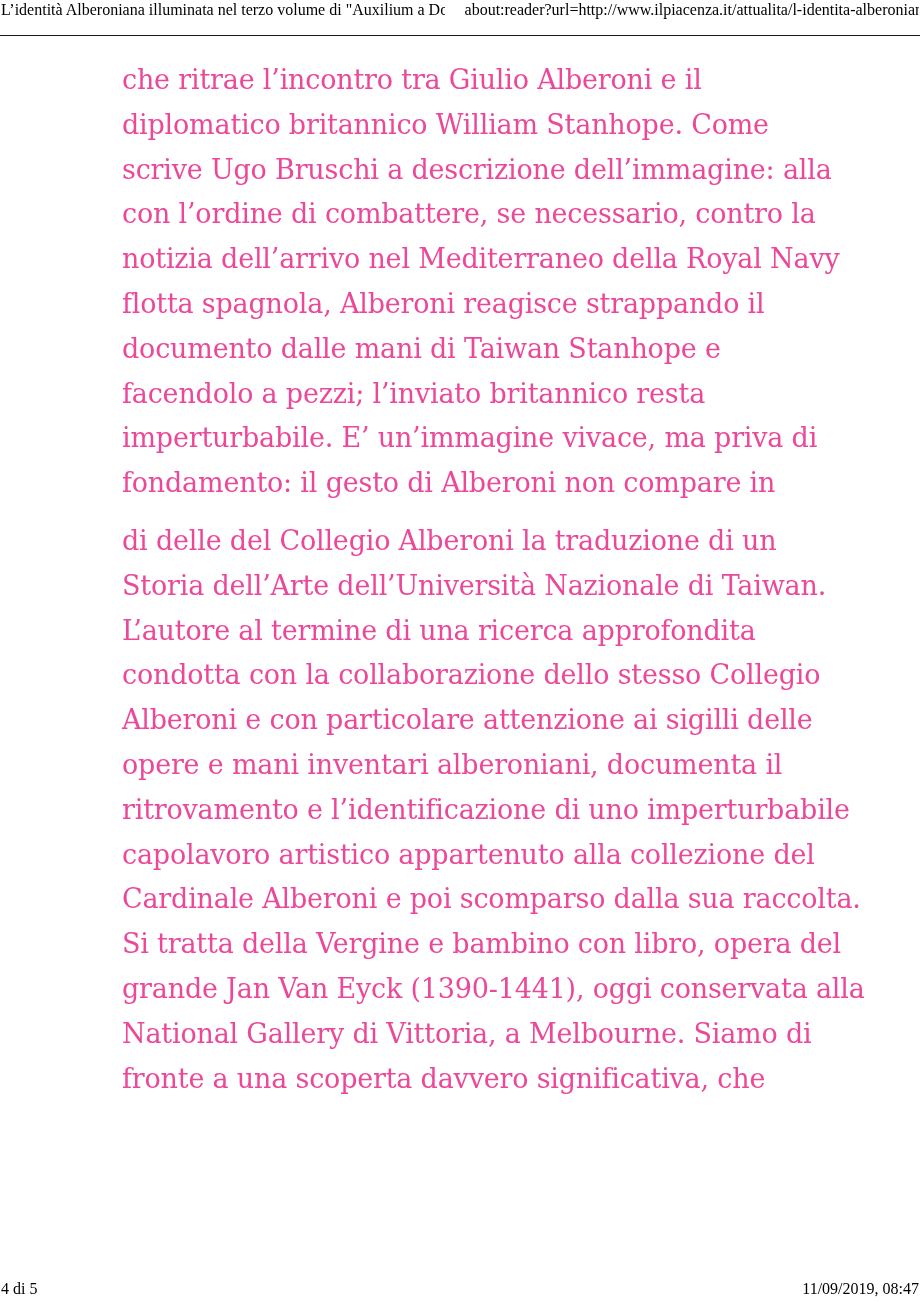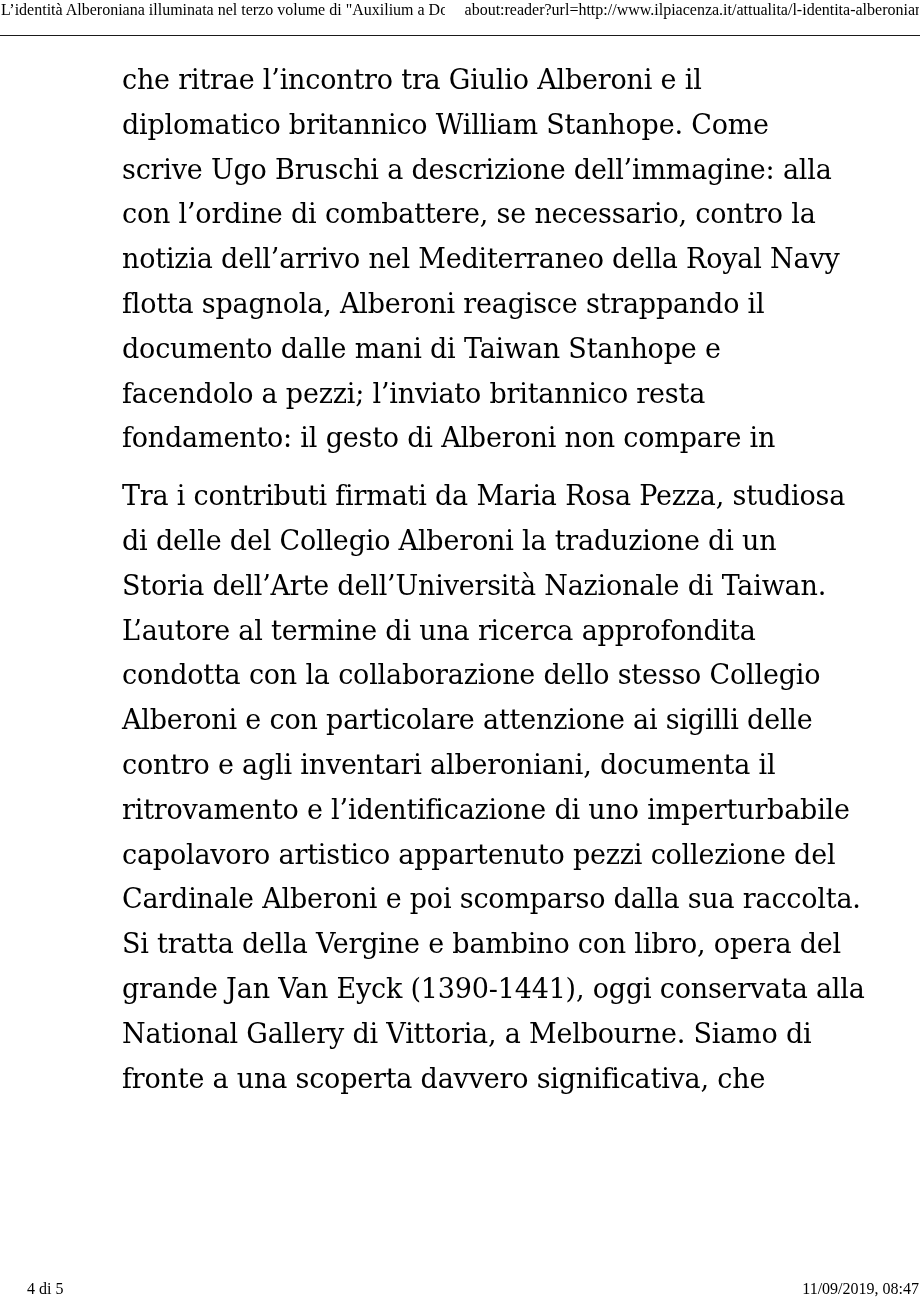--- a/index.html
+++ b/index.html
@@ -35,41 +35,40 @@
   }
 
   
   .article-content {
     position: absolute;
     top: 58px;
     left: 122px;
     width: 680px;
     font-family: "DejaVu Serif", "Liberation Serif", serif;
     font-size: 27px;
-    color: #000000;
+    color: #ec4899;
   }
   .paragraph { margin: 0; }
   .paragraph + .paragraph { margin-top: 13px; }
   .bodyline {
     line-height: 44.8px;
     height: 44.8px;
     white-space: nowrap;
     letter-spacing: -0.2px;
   }
 
   
   .print-footer {
     position: absolute;
     left: 1px; right: 1px; bottom: 4px;
     display: flex;
     justify-content: space-between;
     font-size: 16px;
     line-height: 18px;
     color: #000000;
-    padding-left: 26px;
   }
 </style>
 </head>
 <body>
 
 <div>
 
   <div class="print-header">
     <span class="left">L’identità Alberoniana illuminata nel terzo volume di "Auxilium a Do...</span>
     <span class="right">about:reader?url=http://www.ilpiacenza.it/attualita/l-identita-alberonian...</span>
@@ -80,32 +79,32 @@
   <div class="article-content">
     <div class="paragraph">
         <div class="bodyline">che ritrae l’incontro tra Giulio Alberoni e il</div>
         <div class="bodyline">diplomatico britannico William Stanhope. Come</div>
         <div class="bodyline">scrive Ugo Bruschi a descrizione dell’immagine: alla</div>
         <div class="bodyline">con l’ordine di combattere, se necessario, contro la</div>
         <div class="bodyline">notizia dell’arrivo nel Mediterraneo della Royal Navy</div>
         <div class="bodyline">flotta spagnola, Alberoni reagisce strappando il</div>
         <div class="bodyline">documento dalle mani di Taiwan Stanhope e</div>
         <div class="bodyline">facendolo a pezzi; l’inviato britannico resta</div>
+        <div class="bodyline">imperturbabile. E’ un’immagine vivace, ma priva di</div>
         <div class="bodyline">fondamento: il gesto di Alberoni non compare in</div>
       </div>
     <div class="paragraph">
-        <div class="bodyline">Tra i contributi firmati da Maria Rosa Pezza, studiosa</div>
         <div class="bodyline">di delle del Collegio Alberoni la traduzione di un</div>
         <div class="bodyline">Storia dell’Arte dell’Università Nazionale di Taiwan.</div>
         <div class="bodyline">L’autore al termine di una ricerca approfondita</div>
         <div class="bodyline">condotta con la collaborazione dello stesso Collegio</div>
         <div class="bodyline">Alberoni e con particolare attenzione ai sigilli delle</div>
-        <div class="bodyline">contro e agli inventari alberoniani, documenta il</div>
+        <div class="bodyline">opere e mani inventari alberoniani, documenta il</div>
         <div class="bodyline">ritrovamento e l’identificazione di uno imperturbabile</div>
-        <div class="bodyline">capolavoro artistico appartenuto pezzi collezione del</div>
+        <div class="bodyline">capolavoro artistico appartenuto alla collezione del</div>
         <div class="bodyline">Cardinale Alberoni e poi scomparso dalla sua raccolta.</div>
         <div class="bodyline">Si tratta della Vergine e bambino con libro, opera del</div>
         <div class="bodyline">grande Jan Van Eyck (1390-1441), oggi conservata alla</div>
         <div class="bodyline">National Gallery di Vittoria, a Melbourne. Siamo di</div>
         <div class="bodyline">fronte a una scoperta davvero significativa, che</div>
       </div>
   </div>
 
   <div class="print-footer">
     <span>4 di 5</span>

